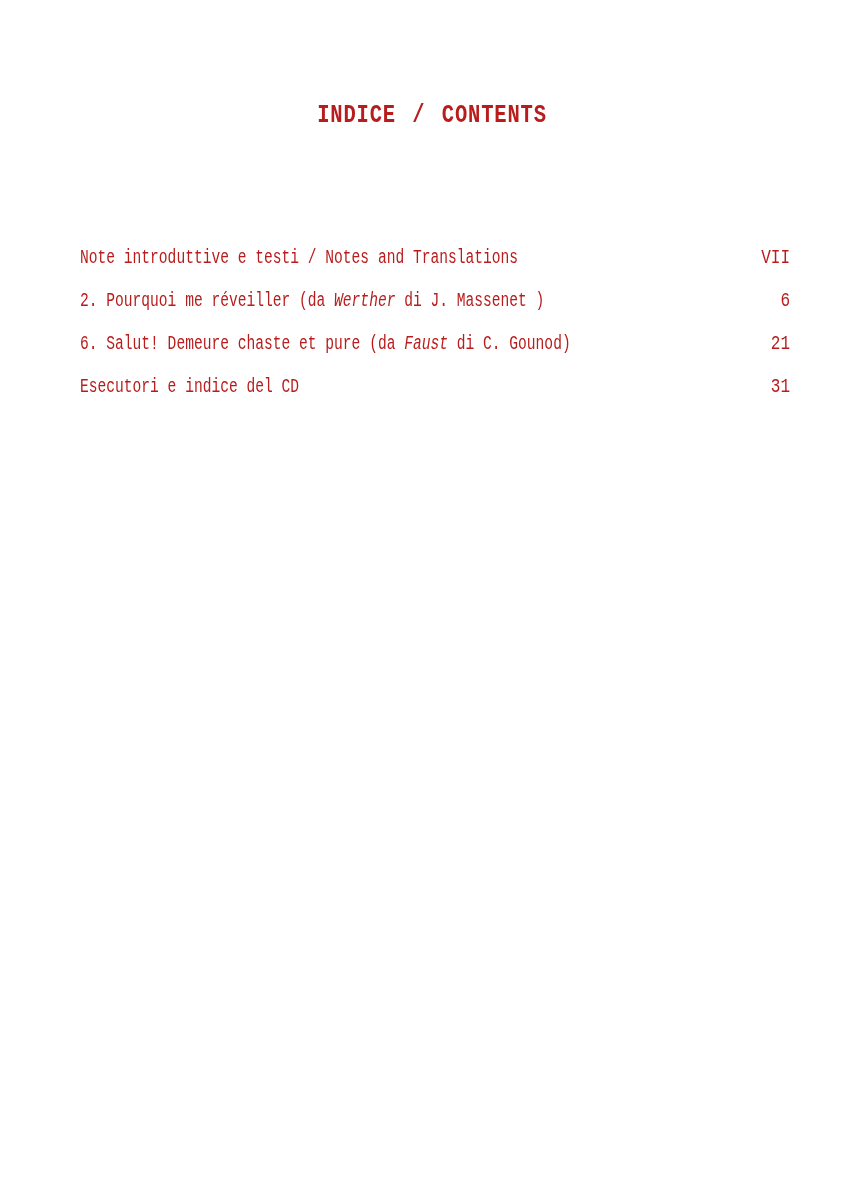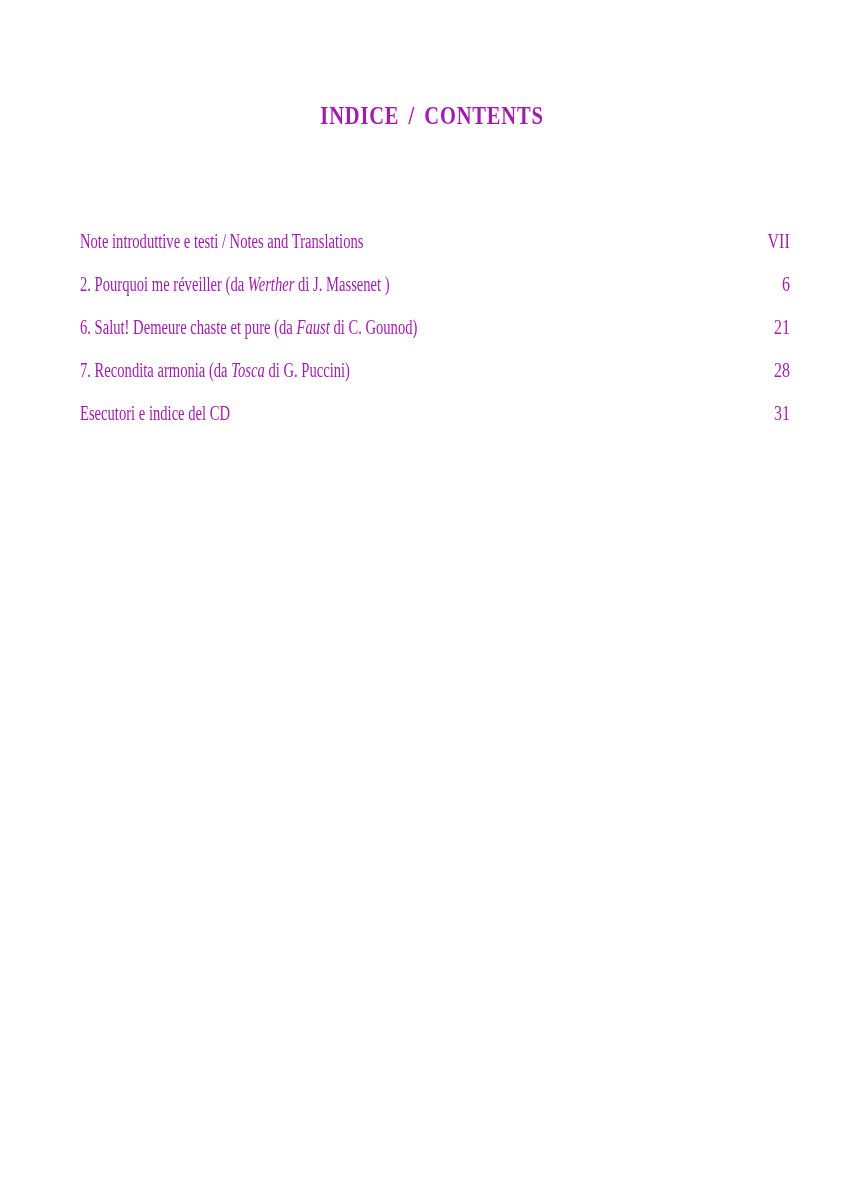--- a/index.html
+++ b/index.html
@@ -6,42 +6,42 @@
     margin: 0;
     padding: 0;
     background: #ffffff;
   }
   .page {
     position: relative;
     width: 864px;
     height: 1177px;
     background: #ffffff;
     overflow: hidden;
-    font-family: Liberation Serif, serif;
-    color: #a21caf;
+    font-family: Liberation Mono, monospace;
+    color: #b91c1c;
   }
   .title {
     position: absolute;
     top: 100px;
     left: 0;
     right: 0;
     margin: 0;
     text-align: center;
     font-size: 25px;
     font-weight: bold;
     line-height: 32px;
     letter-spacing: 1px;
     word-spacing: 4px;
     transform: scaleX(0.82);
     transform-origin: center center;
     white-space: nowrap;
   }
   .toc {
     position: absolute;
-    top: 220px;
+    top: 236px;
     left: 80px;
     right: 74px;
   }
   .toc-row {
     display: flex;
     justify-content: space-between;
     align-items: baseline;
     height: 43px;
     line-height: 43px;
     font-size: 20px;
@@ -82,24 +82,20 @@
     </div>
 
 
 
 
     <div class="toc-row">
       <span class="toc-label"><span>6. Salut! Demeure chaste et pure (da </span><em>Faust</em><span> di C. Gounod)</span></span>
       <span class="toc-page">21</span>
     </div>
 
-    <div class="toc-row">
-      <span class="toc-label"><span>7. Recondita armonia (da </span><em>Tosca</em><span> di G. Puccini)</span></span>
-      <span class="toc-page">28</span>
-    </div>
 
     <div class="toc-row">
       <span class="toc-label"><span>Esecutori e indice del CD</span><em></em><span></span></span>
       <span class="toc-page">31</span>
     </div>
 
   </div>
 </div>
 
 </body></html>

